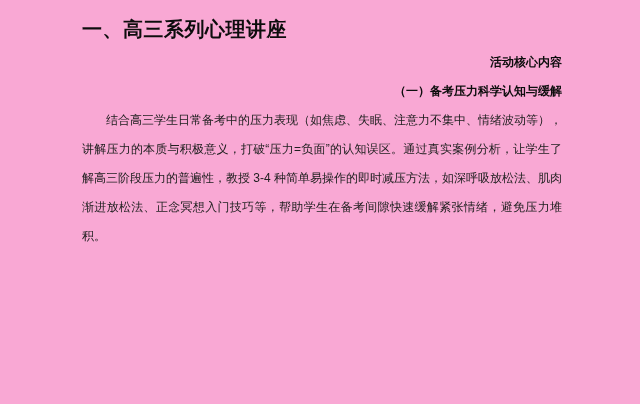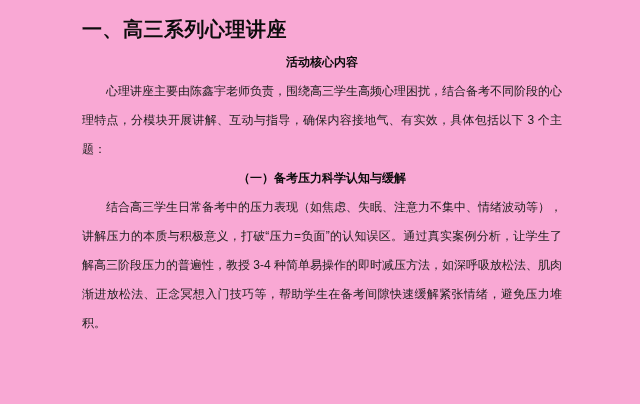--- a/index.html
+++ b/index.html
@@ -34,30 +34,29 @@
     margin: 0;
     color: #212121;
     word-break: break-all;
   }
   .doc-subheading {
     font-size: 12px;
     line-height: 29px;
     font-weight: 700;
     color: #0d0d0d;
     margin: 0;
-    text-align: center;
+    text-align: right;
   }
 </style>
 </head>
 <body>
 
 <div class="doc-page">
   <h1 class="doc-title">一、高三系列心理讲座</h1>
 
 
   <h2 class="doc-subheading">活动核心内容</h2>
 
-  <p class="doc-paragraph">心理讲座主要由陈鑫宇老师负责，围绕高三学生高频心理困扰，结合备考不同阶段的心理特点，分模块开展讲解、互动与指导，确保内容接地气、有实效，具体包括以下 3 个主题：</p>
 
   <h3 class="doc-subheading">（一）备考压力科学认知与缓解</h3>
 
   <p class="doc-paragraph">结合高三学生日常备考中的压力表现（如焦虑、失眠、注意力不集中、情绪波动等），讲解压力的本质与积极意义，打破“压力=负面”的认知误区。通过真实案例分析，让学生了解高三阶段压力的普遍性，教授 3-4 种简单易操作的即时减压方法，如深呼吸放松法、肌肉渐进放松法、正念冥想入门技巧等，帮助学生在备考间隙快速缓解紧张情绪，避免压力堆积。</p>
 </div>
 
 </body></html>

